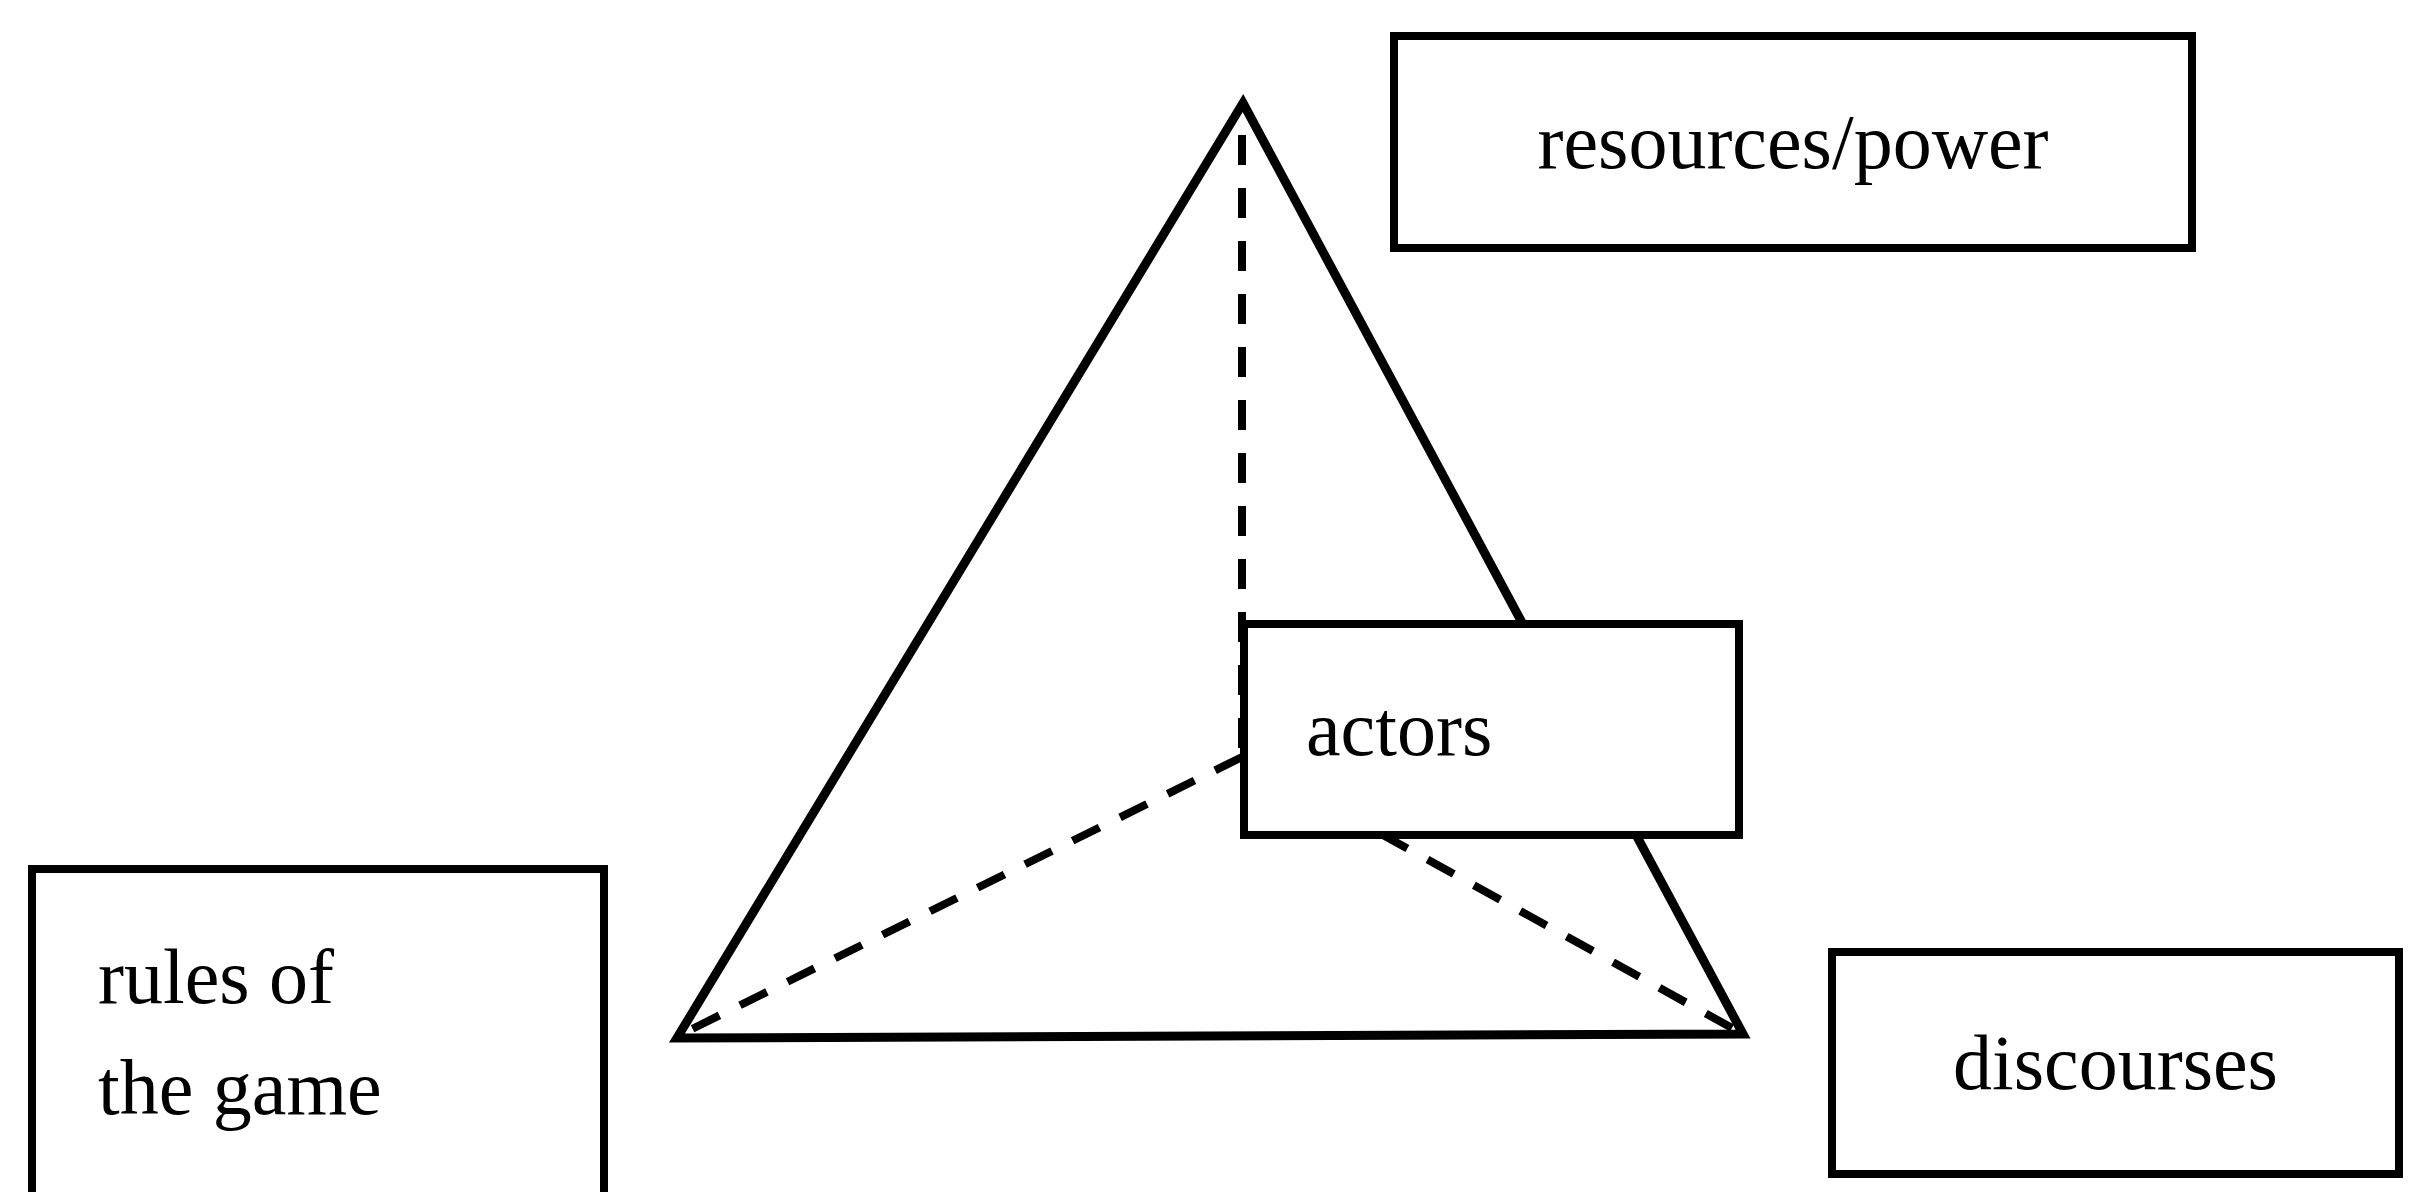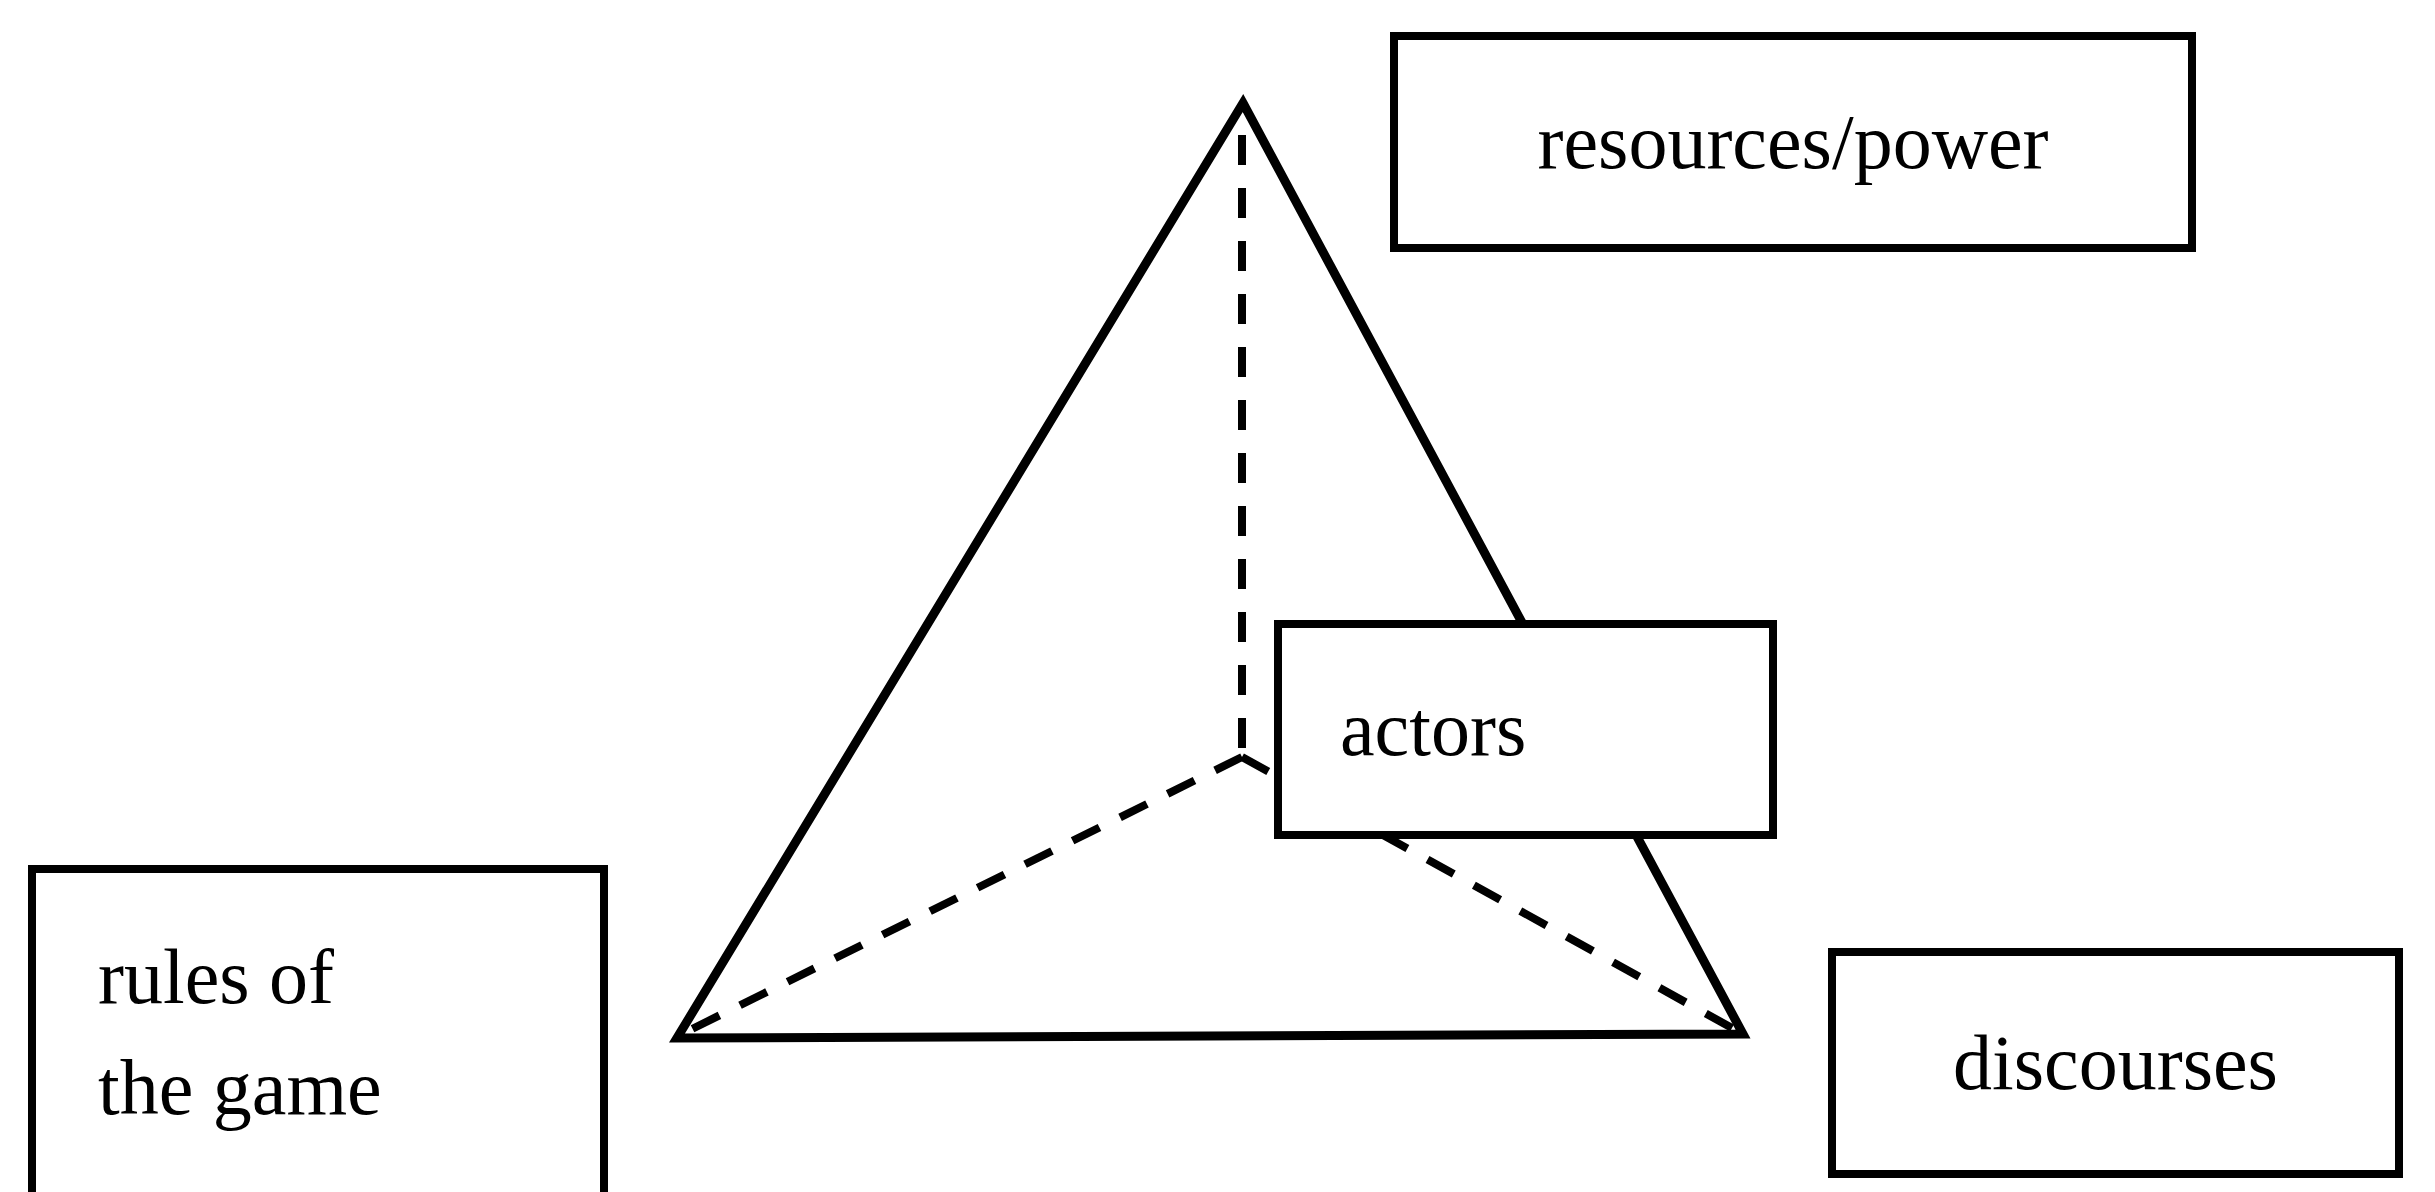--- a/index.html
+++ b/index.html
@@ -41,21 +41,21 @@
   .label-box .box-label {
     white-space: pre-line;
   }
   #box-resources-power {
     left: 1390px;
     top: 32px;
     width: 806px;
     height: 220px;
   }
   #box-actors {
-    left: 1274px;
+    left: 1240px;
     top: 620px;
     width: 503px;
     height: 219px;
     padding-left: 58px;
   }
   #box-rules-of-the-game {
     left: 28px;
     top: 829px;
     width: 580px;
     height: 336px;

